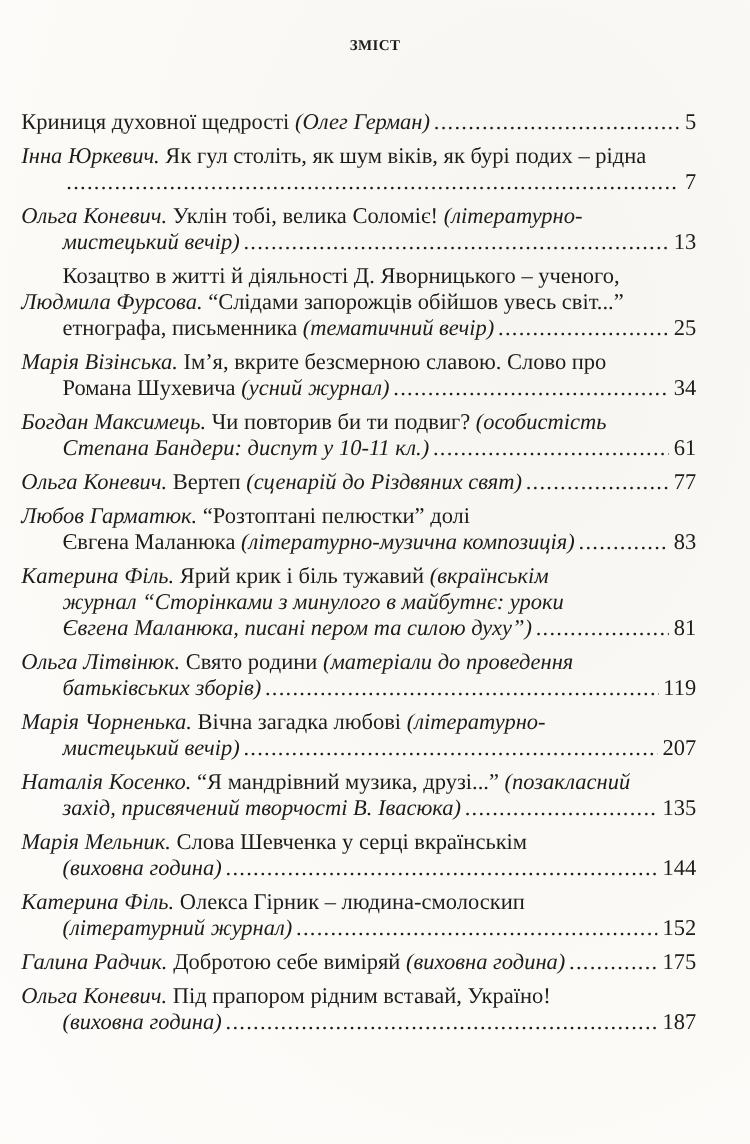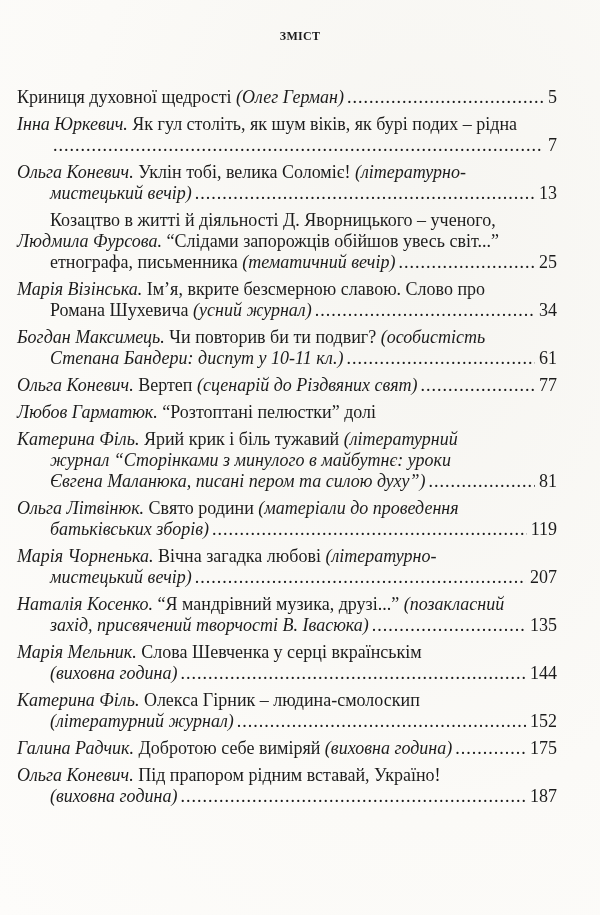--- a/index.html
+++ b/index.html
@@ -91,23 +91,28 @@
       </div>
       <div class="entry">
         <div class="line last">
           <span class="txt"><span class="author">Ольга Коневич.</span><span class="main"> Вертеп </span><span class="note">(сценарій до Різдвяних свят)</span></span>
           <span class="leader"></span>
           <span class="pg">77</span>
         </div>
       </div>
       <div class="entry">
         <div class="line"><span class="author">Любов Гарматюк.</span><span class="main"> “Розтоптані пелюстки” долі</span></div>
+        <div class="line cont last">
+          <span class="txt"><span class="main">Євгена Маланюка </span><span class="note">(літературно-музична композиція)</span></span>
+          <span class="leader"></span>
+          <span class="pg">83</span>
+        </div>
       </div>
       <div class="entry">
-        <div class="line"><span class="author">Катерина Філь.</span><span class="main"> Ярий крик і біль тужавий </span><span class="note">(літературний</span></div>
+        <div class="line"><span class="author">Катерина Філь.</span><span class="main"> Ярий крик і біль тужавий </span><span class="note">(вкраїнськім</span></div>
         <div class="line cont"><span class="note">журнал “Сторінками з минулого в майбутнє: уроки</span></div>
         <div class="line cont last">
           <span class="txt"><span class="note">Євгена Маланюка, писані пером та силою духу”)</span></span>
           <span class="leader"></span>
           <span class="pg">81</span>
         </div>
       </div>
       <div class="entry">
         <div class="line"><span class="author">Ольга Літвінюк.</span><span class="main"> Свято родини </span><span class="note">(матеріали до проведення</span></div>
         <div class="line cont last">

